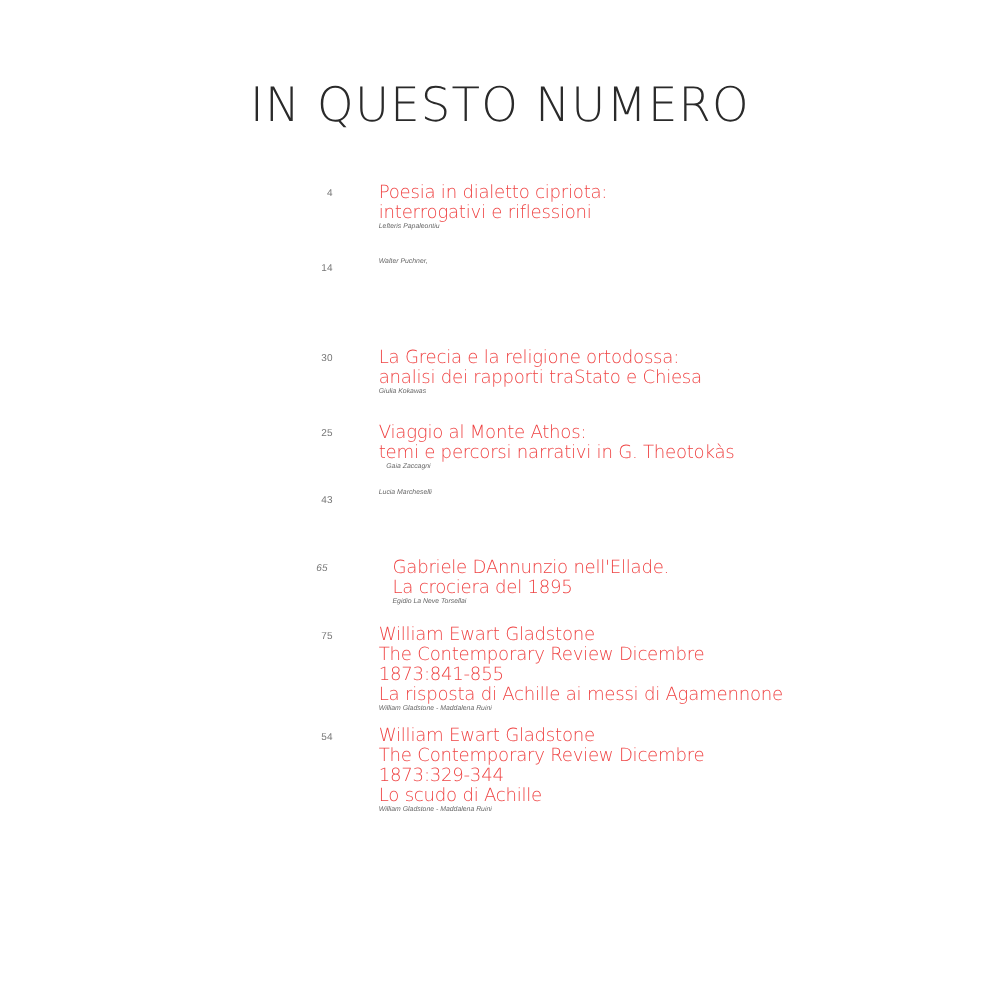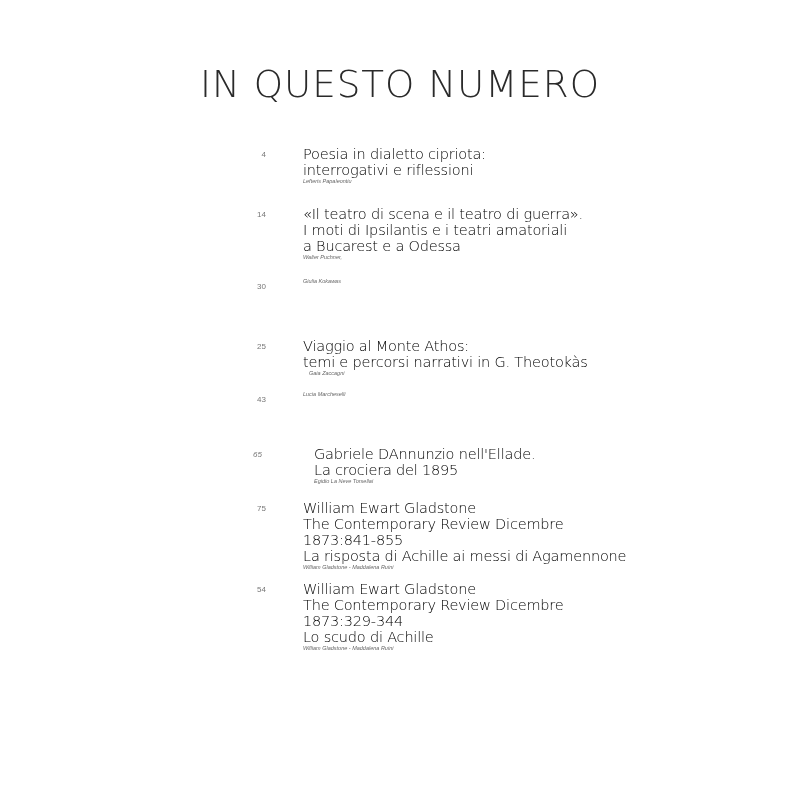--- a/index.html
+++ b/index.html
@@ -42,21 +42,21 @@
       color: #777;
       font-family: "Liberation Sans", sans-serif;
     }
     .entry-body {
       position: absolute;
       left: 303px;
     }
     .entry-title {
       font-size: 14.5px;
       line-height: 16px;
-      color: #000000;
+      color: #ef4444;
       font-weight: 300;
       font-family: "DejaVu Sans", sans-serif;
       letter-spacing: -0.2px;
       white-space: pre-line;
     }
     .entry-author {
       font-size: 5.5px;
       line-height: 6px;
       color: #666;
       font-style: italic;
@@ -78,30 +78,29 @@
     <div class="entry-body">
       <div class="entry-title">Poesia in dialetto cipriota:
 interrogativi e riflessioni</div>
       <div class="entry-author">Lefteris Papaleontiu</div>
     </div>
   </div>
 
   <div class="entry" style="top:206px;">
     <div class="entry-page">14</div>
     <div class="entry-body">
-      <div class="entry-title">«Il teatro di scena e il teatro di guerra».
-I moti di Ipsilantis e i teatri amatoriali
-a Bucarest e a Odessa</div>
       <div class="entry-author">Walter Puchner,</div>
     </div>
   </div>
 
   <div class="entry" style="top:278px;">
     <div class="entry-page">30</div>
     <div class="entry-body">
+      <div class="entry-title">La Grecia e la religione ortodossa:
+analisi dei rapporti traStato e Chiesa</div>
       <div class="entry-author">Giulia Kokawas</div>
     </div>
   </div>
 
   <div class="entry shift-sm" style="top:338px;">
     <div class="entry-page">25</div>
     <div class="entry-body">
       <div class="entry-title">Viaggio al Monte Athos:
 temi e percorsi narrativi in G. Theotokàs</div>
       <div class="entry-author">Gaia Zaccagni</div>

